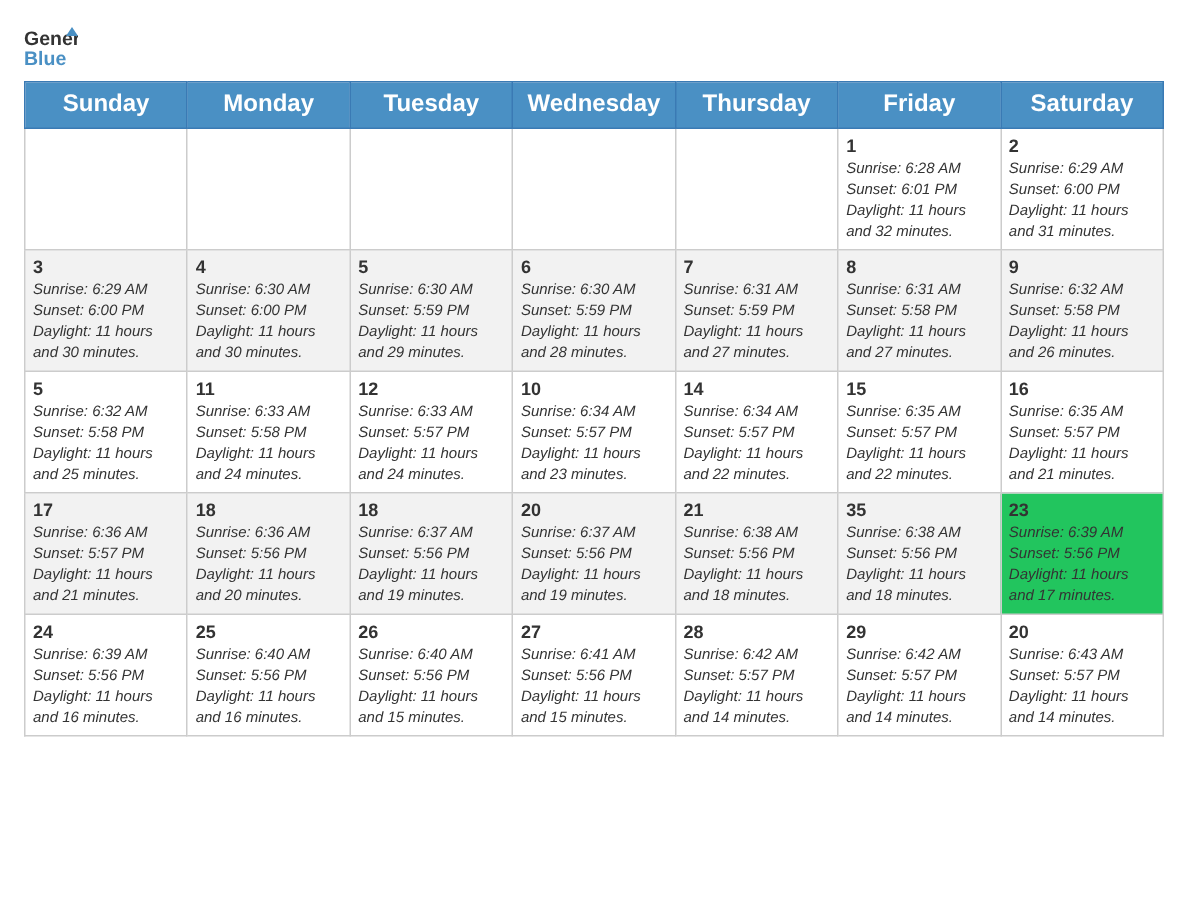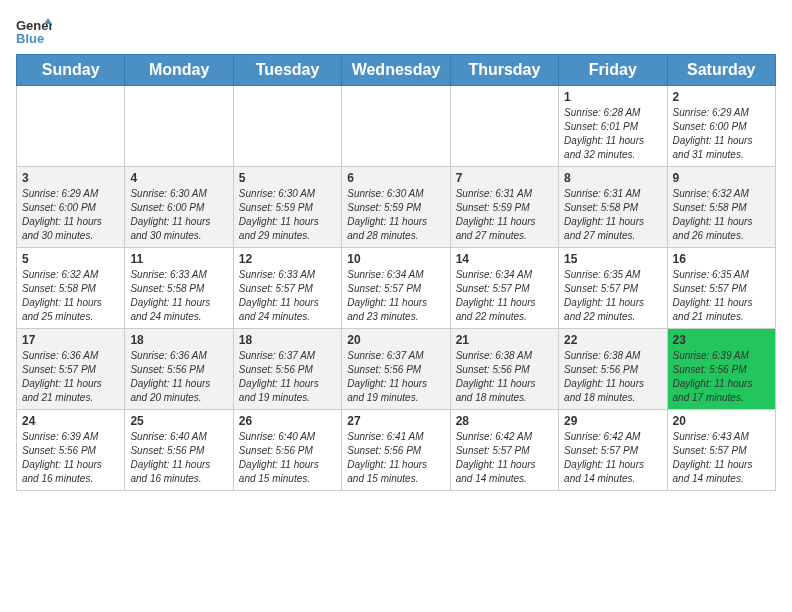--- a/index.html
+++ b/index.html
@@ -200,21 +200,21 @@
         </td>
         <td style="background: rgb(242, 242, 242);">
           <div class="day-num">20</div>
           <div class="day-info">Sunrise: 6:37 AM<br>Sunset: 5:56 PM<br>Daylight: 11 hours and 19 minutes.</div>
         </td>
         <td style="background: rgb(242, 242, 242);">
           <div class="day-num">21</div>
           <div class="day-info">Sunrise: 6:38 AM<br>Sunset: 5:56 PM<br>Daylight: 11 hours and 18 minutes.</div>
         </td>
         <td style="background: rgb(242, 242, 242);">
-          <div class="day-num">22</div>
+          <div class="day-num">35</div>
           <div class="day-info">Sunrise: 6:38 AM<br>Sunset: 5:56 PM<br>Daylight: 11 hours and 18 minutes.</div>
         </td>
         <td style="background: #22c55e;">
           <div class="day-num">23</div>
           <div class="day-info">Sunrise: 6:39 AM<br>Sunset: 5:56 PM<br>Daylight: 11 hours and 17 minutes.</div>
         </td>
       </tr>
       <tr>
         <td>
           <div class="day-num">24</div>

